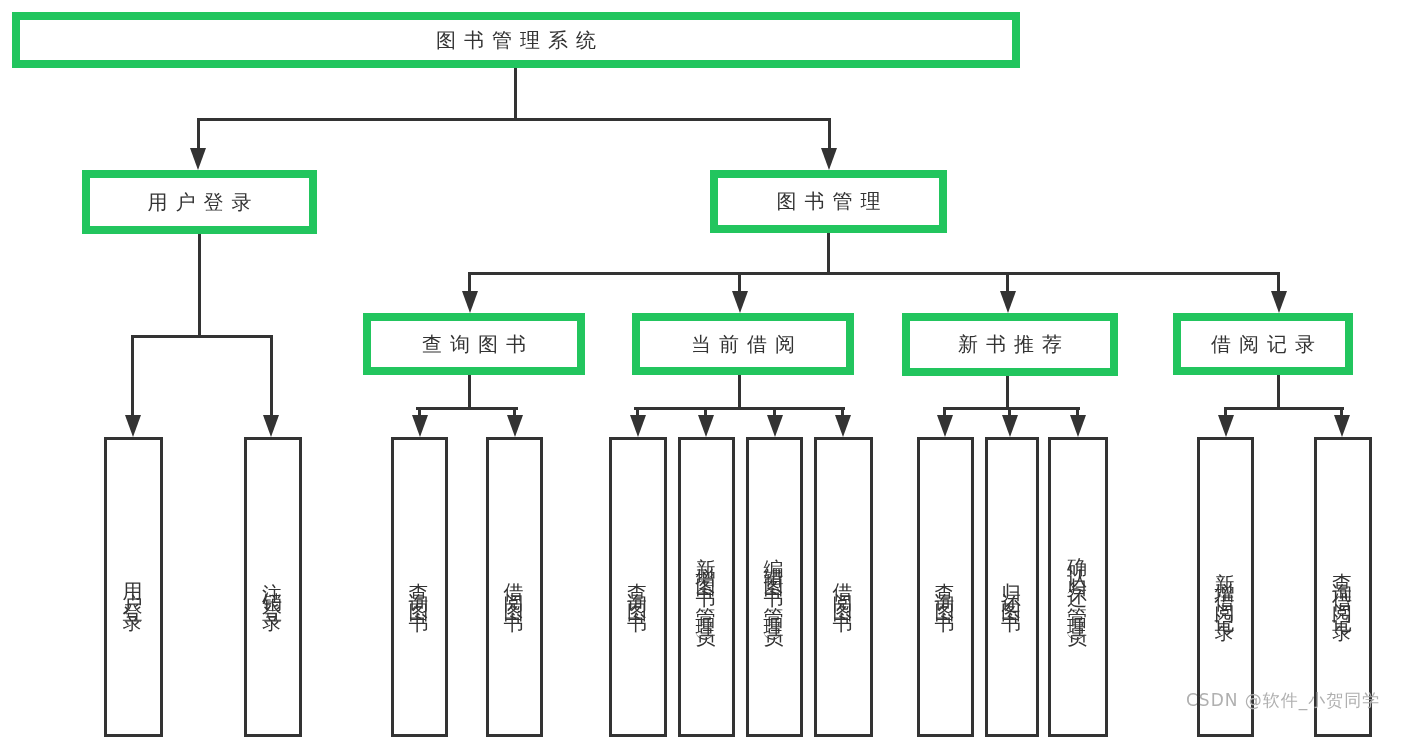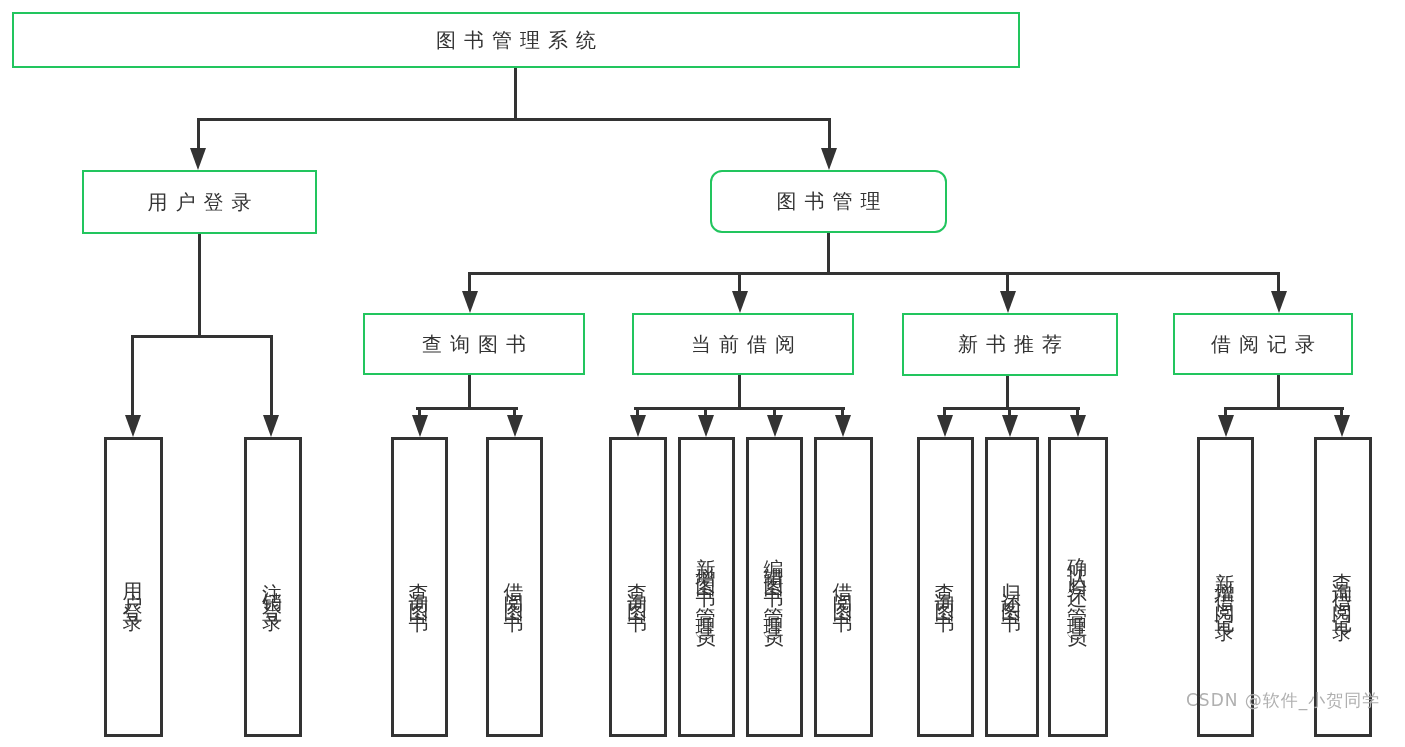--- a/index.html
+++ b/index.html
@@ -7,21 +7,21 @@
     position: relative;
     width: 1405px;
     height: 747px;
     background: #ffffff;
     font-family: "DejaVu Sans", "Liberation Sans", sans-serif;
     overflow: hidden;
   }
   .hbox {
     position: absolute;
     box-sizing: border-box;
-    border: 2px solid #22c55e;
+    border: 8px solid #22c55e;
     background: #ffffff;
     display: flex;
     align-items: center;
     justify-content: center;
     font-size: 20px;
     letter-spacing: 8px;
     text-indent: 8px;
     color: #333333;
     z-index: 2;
     white-space: nowrap;
@@ -75,21 +75,21 @@
   <div class="hbox" style="left:12px; top:12px; width:1008px; height:56px;">图书管理系统</div>
 
   <div class="line" style="left:514px; top:68px; width:3px; height:51px;"></div>
   <div class="line" style="left:197px; top:118px; width:634px; height:3px;"></div>
   <div class="line" style="left:197px; top:118px; width:3px; height:33px;"></div>
   <div class="arrow" style="left:190px; top:148px;"></div>
   <div class="line" style="left:828px; top:118px; width:3px; height:33px;"></div>
   <div class="arrow" style="left:821px; top:148px;"></div>
 
   <div class="hbox" style="left:82px; top:170px; width:235px; height:64px;">用户登录</div>
-  <div class="hbox" style="left:710px; top:170px; width:237px; height:63px;border-radius:12px;">图书管理</div>
+  <div class="hbox" style="left:710px; top:170px; width:237px; height:63px;">图书管理</div>
 
   <div class="line" style="left:198px; top:234px; width:3px; height:104px;"></div>
   <div class="line" style="left:131px; top:335px; width:142px; height:3px;"></div>
   <div class="line" style="left:131px; top:335px; width:3px; height:80px;"></div>
   <div class="arrow" style="left:125px; top:415px;"></div>
   <div class="line" style="left:270px; top:335px; width:3px; height:80px;"></div>
   <div class="arrow" style="left:263px; top:415px;"></div>
 
   <div class="line" style="left:827px; top:233px; width:3px; height:41px;"></div>
   <div class="line" style="left:468px; top:272px; width:812px; height:3px;"></div>

